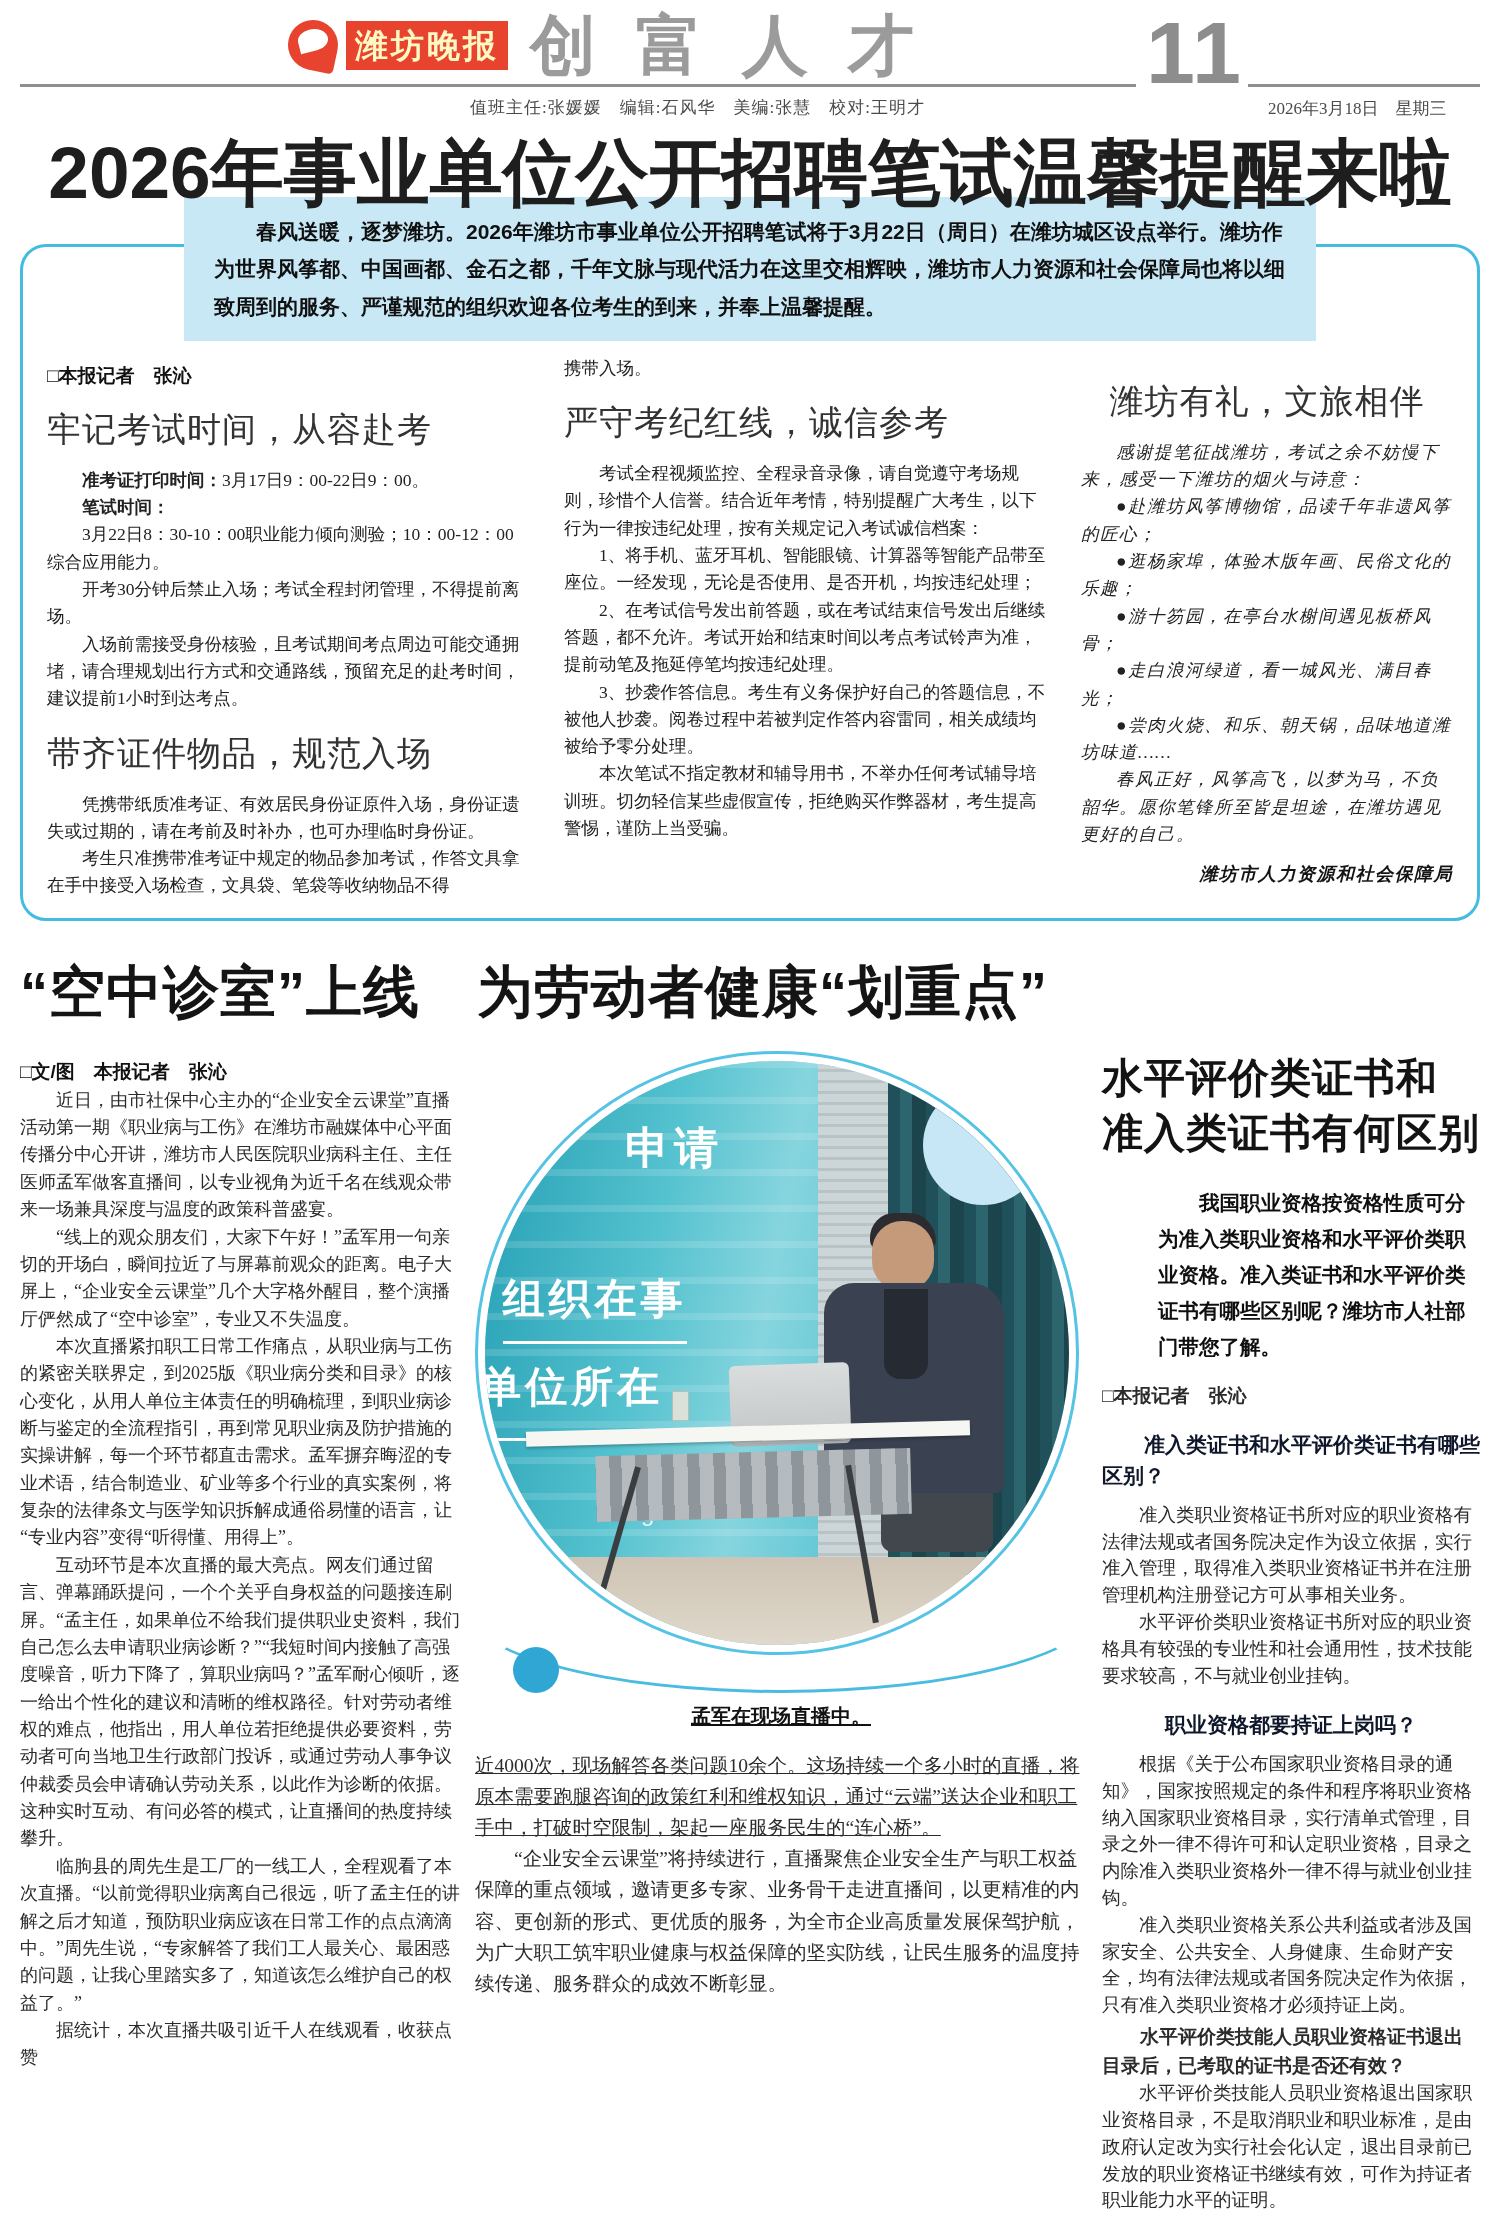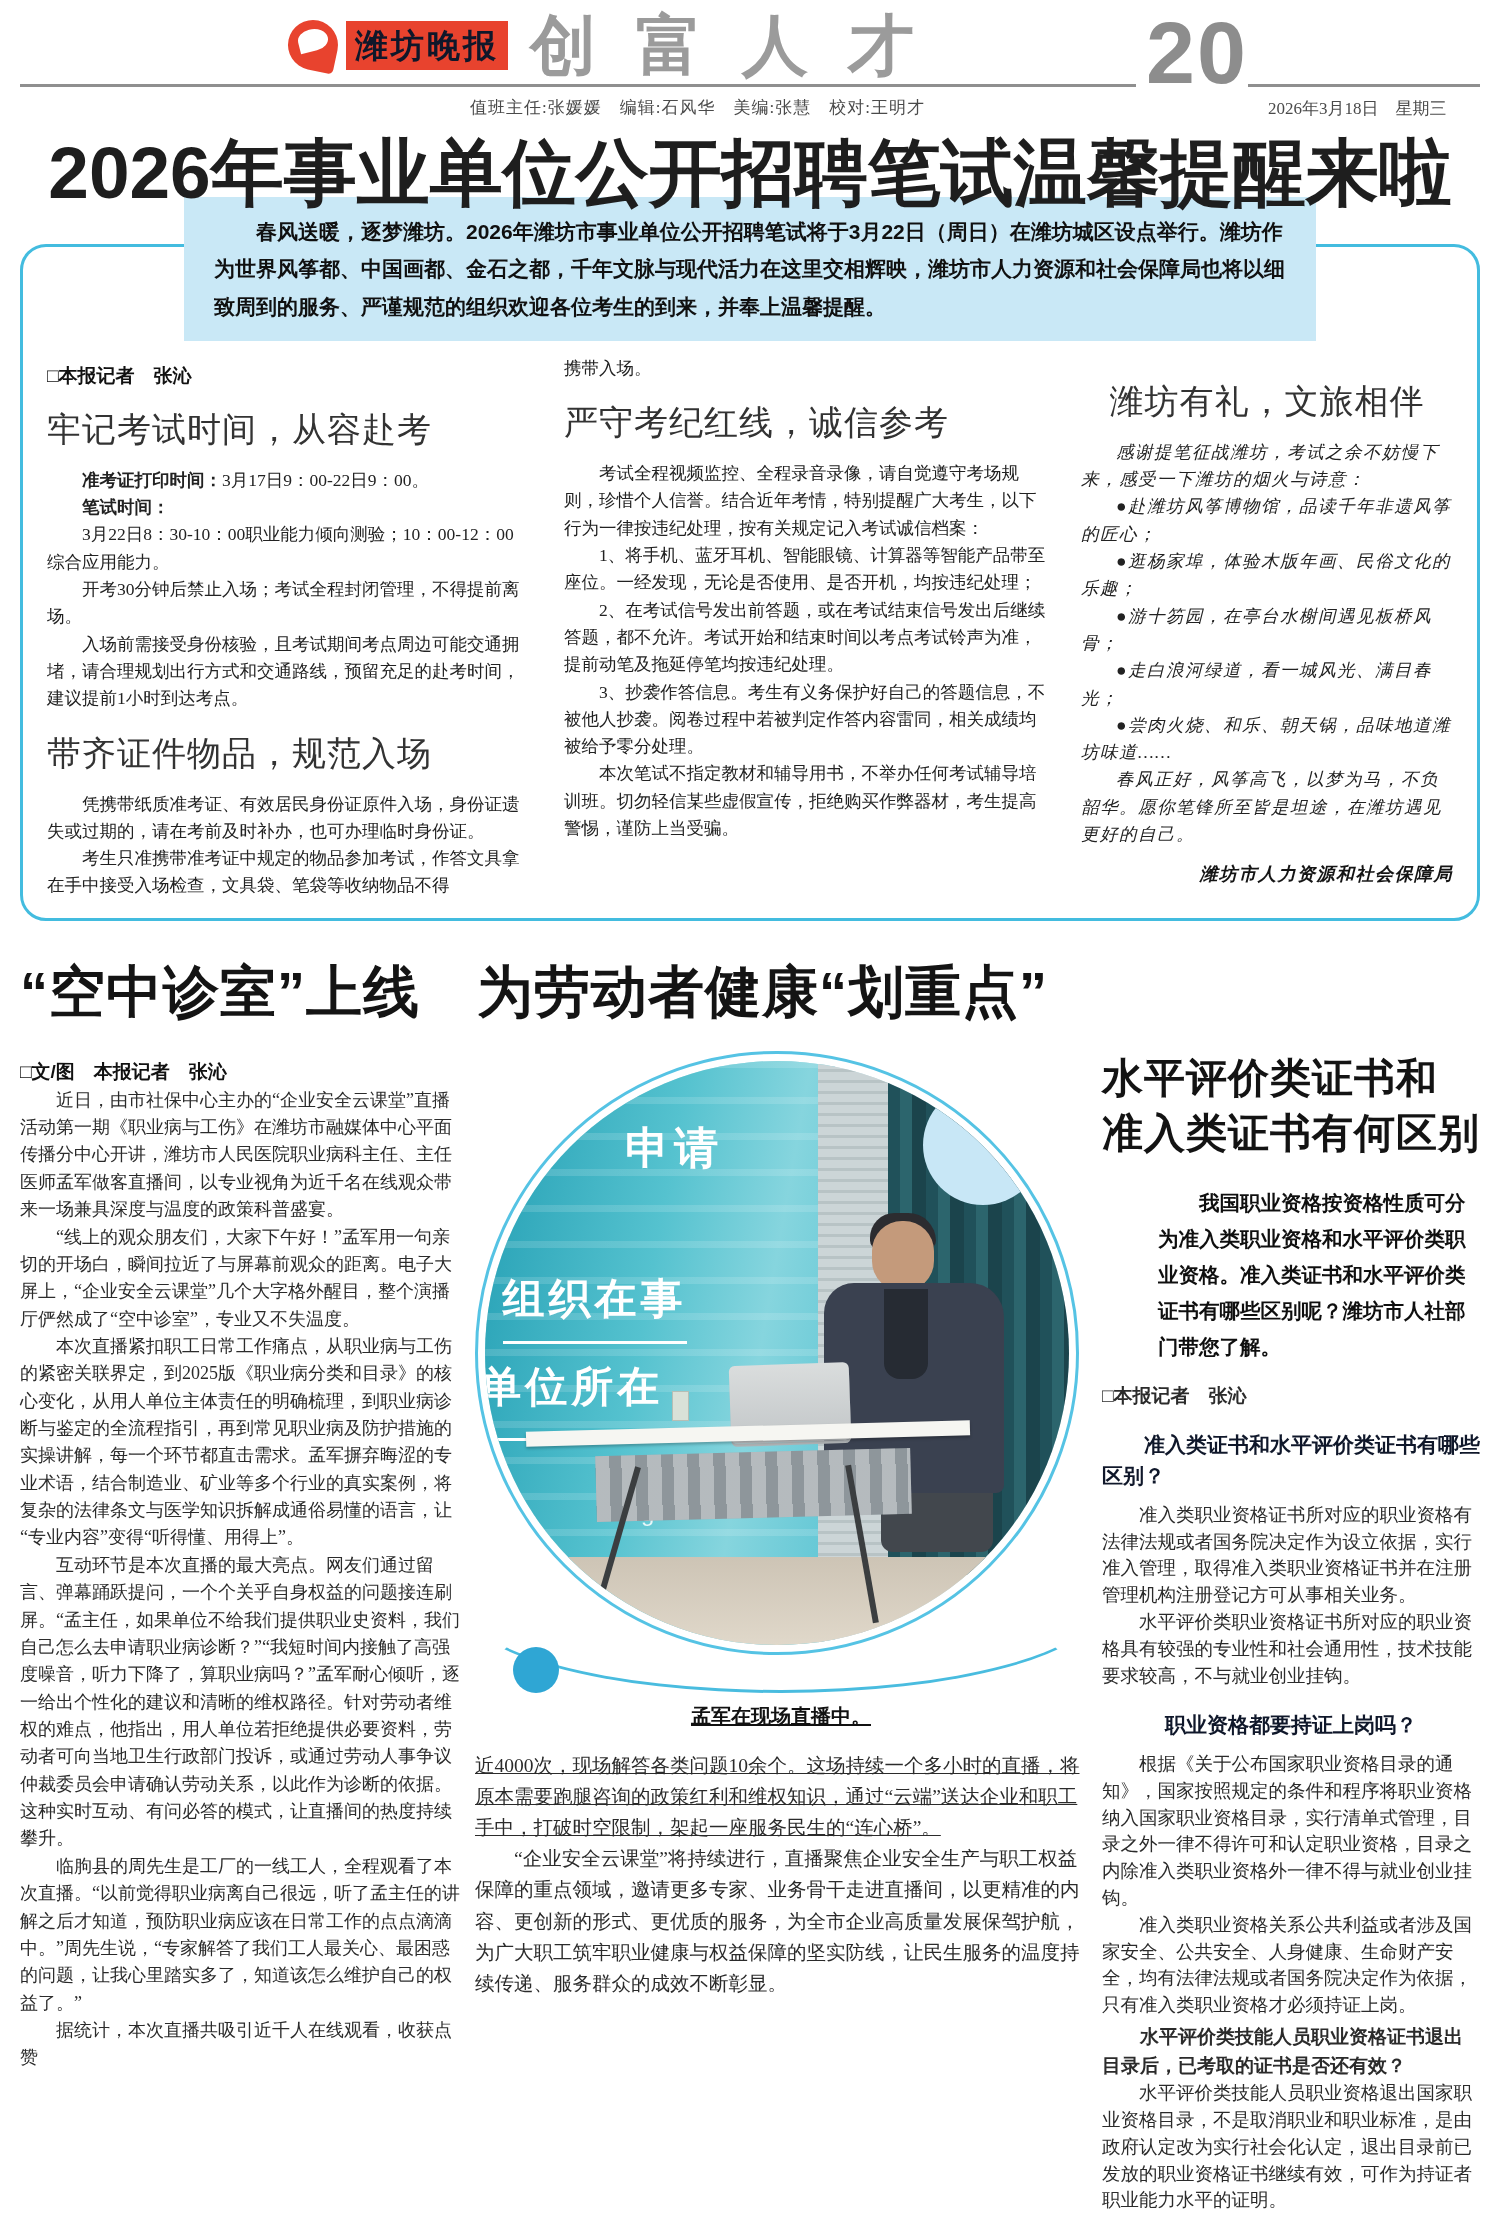--- a/index.html
+++ b/index.html
@@ -16,21 +16,21 @@
         outline:1px solid #dcdcdc;overflow:hidden;}
 
   
   .masthead{position:relative;height:128px;}
   .brand{position:absolute;left:288px;top:12px;display:flex;align-items:center;}
   .logo-mark{position:relative;width:50px;height:50px;display:inline-block;}
   .logo-mark::before{content:"";position:absolute;inset:0;background:var(--red);
       border-radius:50% 50% 10% 50%;transform:rotate(12deg);}
   .logo-mark::after{content:"";position:absolute;left:10px;top:9px;width:30px;height:22px;
       background:#fff;border-radius:50% 60% 50% 0;transform:rotate(-14deg);}
-  .paper-name{background:var(--red);color:#0f172a;font-family:var(--sans);font-weight:bold;
+  .paper-name{background:var(--red);color:#fef9c3;font-family:var(--sans);font-weight:bold;
       font-size:33px;line-height:1;padding:8px 9px;margin-left:8px;letter-spacing:3px;white-space:nowrap;}
   .section-name{color:#9b9b9b;font-family:var(--sans);font-weight:bold;font-size:66px;
       letter-spacing:40px;margin-left:22px;white-space:nowrap;line-height:1;}
   .rule{position:absolute;top:84px;height:3px;background:var(--gray);}
   .rule-left{left:20px;width:1116px;}
   .rule-right{left:1248px;width:232px;}
   .page-number{position:absolute;left:1146px;top:2px;font-family:var(--sans);font-weight:bold;
       font-size:88px;color:#8d8d8d;letter-spacing:2px;}
   .staff-line{position:absolute;left:470px;top:96px;font-family:var(--serif);
       font-size:17px;color:#4a4a4a;letter-spacing:1px;}
@@ -144,21 +144,21 @@
 
   <header class="masthead">
     <div class="brand">
       <span class="logo-mark"></span>
       <span class="paper-name">潍坊晚报</span>
       <span class="section-name">创富人才</span>
     </div>
     <div class="rule rule-left"></div>
     <div class="rule rule-right"></div>
     <div class="staff-line">值班主任:张媛媛　编辑:石风华　美编:张慧　校对:王明才</div>
-    <div class="page-number">20</div>
+    <div class="page-number">11</div>
     <div class="page-date">
       <span>2026年3月18日</span>　<span>星期三</span>
     </div>
   </header>
 
   <section class="a1">
     <h1 class="a1-headline">2026年事业单位公开招聘笔试温馨提醒来啦</h1>
     <div class="a1-frame">
       <div class="lead-box">春风送暖，逐梦潍坊。2026年潍坊市事业单位公开招聘笔试将于3月22日（周日）在潍坊城区设点举行。潍坊作为世界风筝都、中国画都、金石之都，千年文脉与现代活力在这里交相辉映，潍坊市人力资源和社会保障局也将以细致周到的服务、严谨规范的组织欢迎各位考生的到来，并奉上温馨提醒。</div>
       <div class="a1-cols">

